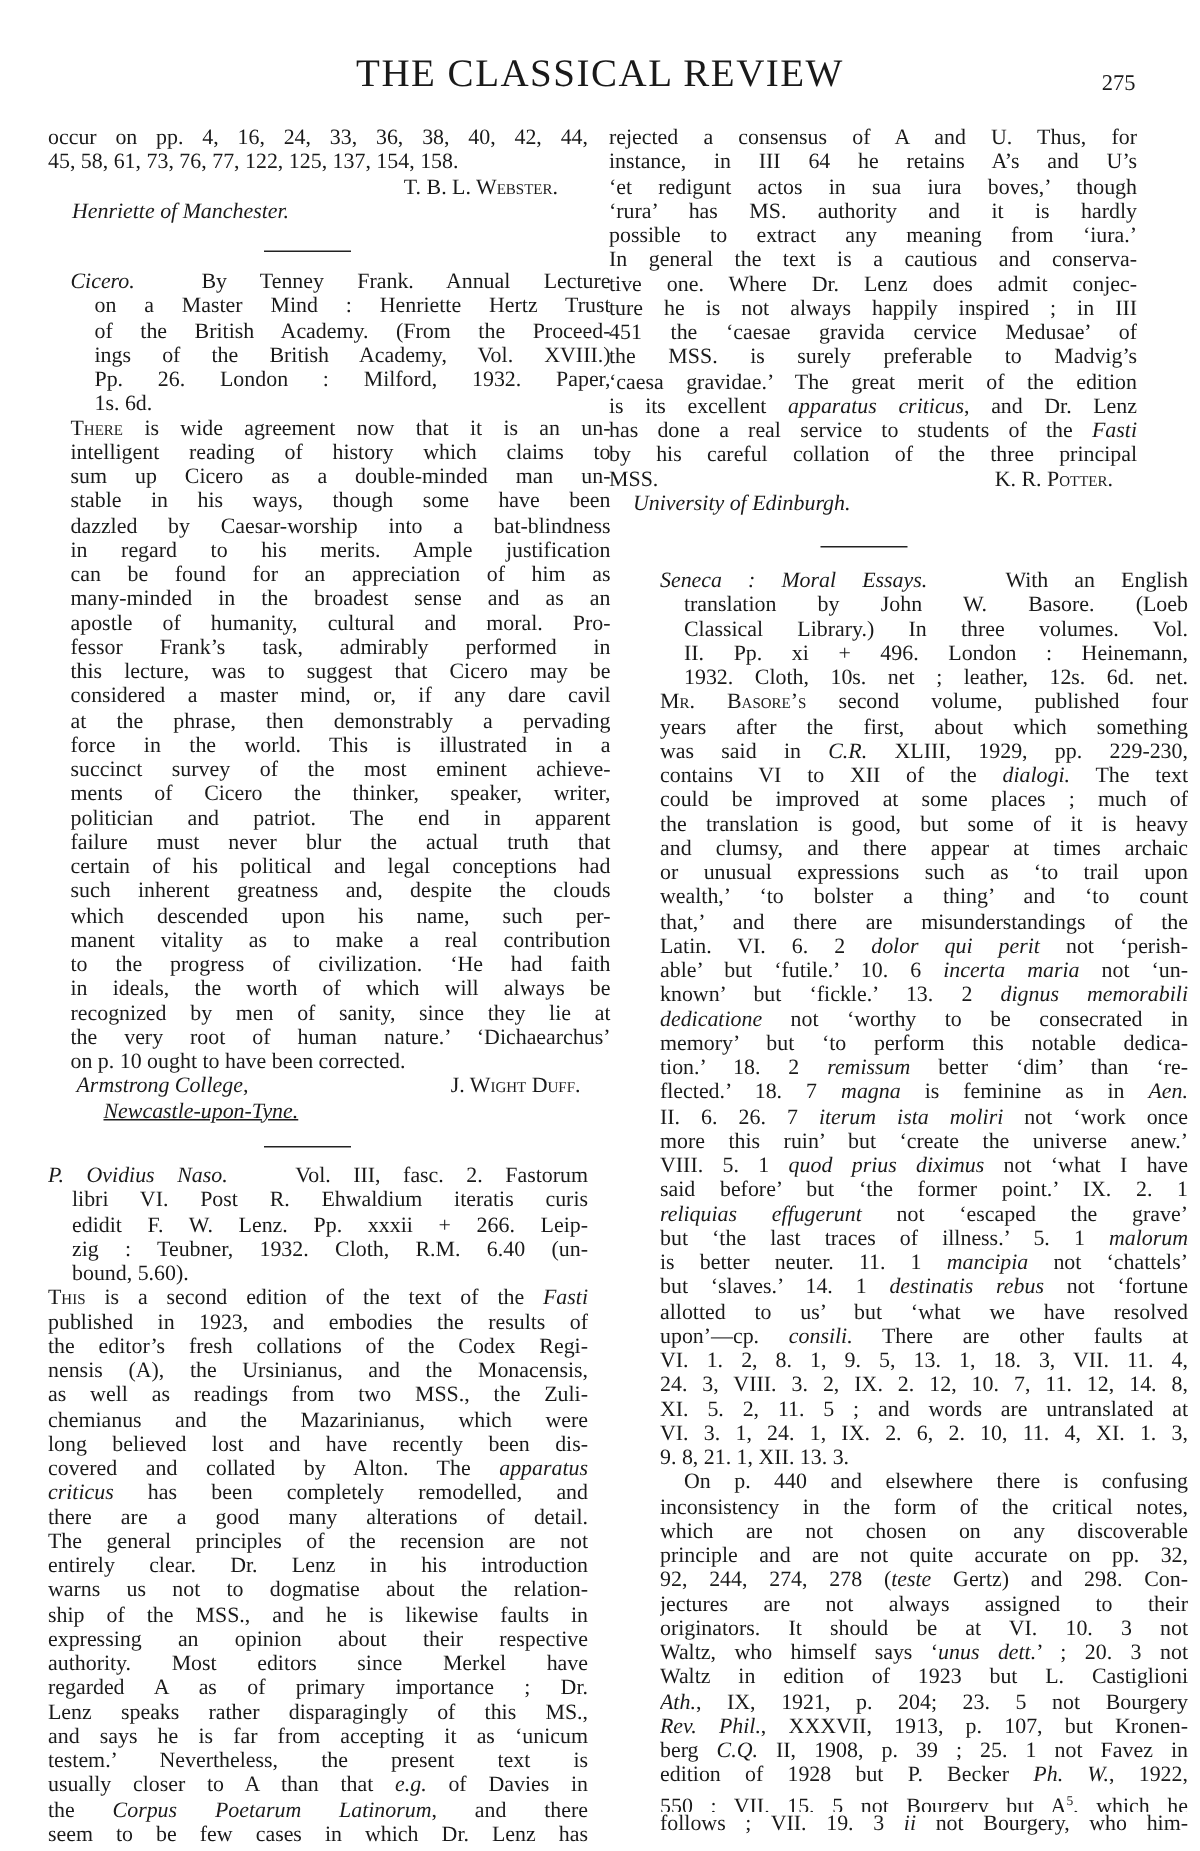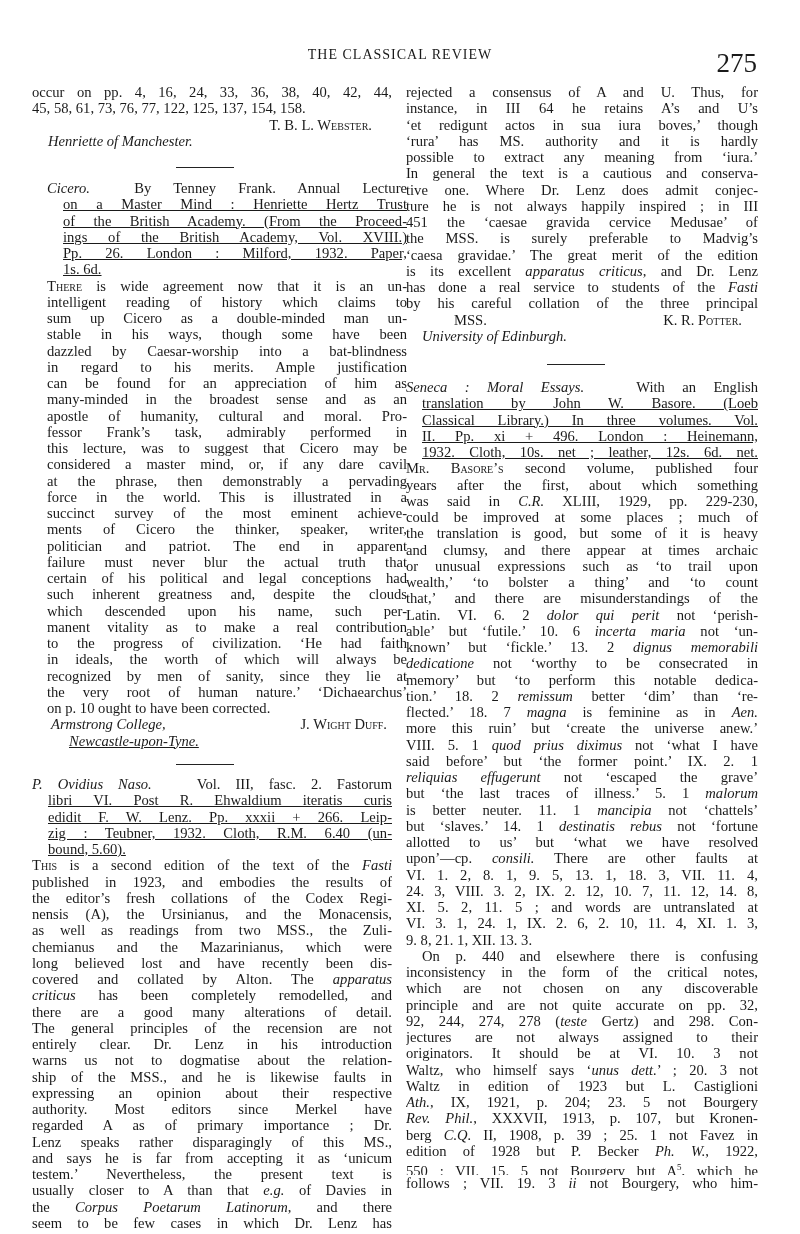--- a/index.html
+++ b/index.html
@@ -1,29 +1,29 @@
 <!DOCTYPE html>
 <html><head>
 <meta charset="utf-8">
 <style>
   html, body { margin:0; padding:0; background:#ffffff; }
   body { width:800px; height:1234px; position:relative; overflow:hidden;
          font-family:"Liberation Serif","DejaVu Serif",serif; color:#1a1a1a; }
-  .hdr-title { position:absolute; left:0; width:800px; top:47px; text-align:center;
-               font-size:14px; letter-spacing:1px; }
-  .hdr-page { position:absolute; right:43px; top:48px; font-size:27px; }
+  .hdr-title { position:absolute; left:0; width:800px; top:34px; text-align:center;
+               font-size:26px; letter-spacing:1px; }
+  .hdr-page { position:absolute; right:43px; top:48px; font-size:15px; }
   .block { position:absolute; font-size:14.6px; }
   .col-l { left:32px; width:360px; }
   .col-r { left:406px; width:352px; }
   .ln { display:block; height:16.25px; line-height:16.25px; white-space:nowrap;
         text-align:justify; text-align-last:justify; overflow:hidden; }
   .ln.last { text-align-last:left; }
   .ln.right { text-align-last:right; }
   .ind1 { padding-left:16px; }
-  .hang { padding-left:16px;text-decoration:underline; }
+  .hang { padding-left:16px; }
   i, .it { font-style:italic; }
   .sc { font-variant:small-caps; }
   .rule { position:absolute; height:0; border-top:1.3px solid #222; }
   .sig { display:flex; justify-content:space-between; }
 </style>
 </head>
 <body>
 
 <div class="hdr-title">THE CLASSICAL REVIEW</div>
 <div class="hdr-page">275</div>
@@ -123,51 +123,53 @@
       <span class="ln">In general the text is a cautious and conserva-</span>
       <span class="ln">tive one.  Where Dr. Lenz does admit conjec-</span>
       <span class="ln">ture he is not always happily inspired ; in III</span>
       <span class="ln">451 the ‘caesae gravida cervice Medusae’ of</span>
       <span class="ln">the MSS. is surely preferable to Madvig’s</span>
       <span class="ln">‘caesa gravidae.’  The great merit of the edition</span>
       <span class="ln">is its excellent <i>apparatus criticus</i>, and Dr. Lenz</span>
       <span class="ln">has done a real service to students of the <i>Fasti</i></span>
       <span class="ln">by his careful collation of the three principal</span>
     </div>
-  <span class="ln sig" style="padding-right:16px;margin-left:48px;">
+  <span class="ln sig" style="padding-right:16px;">
     <span>MSS.</span>
     <span class="sc">K. R. Potter.</span>
   </span>
   <span class="ln last it ind1">University of Edinburgh.</span>
 </div>
 <div class="rule" style="left:547px; width:58px; top:364px;"></div>
 
-<div class="block col-r" style="top:379px;">
+<div class="block col-r" style="top:379px;margin-left:34px;">
   <span class="ln"><i>Seneca : Moral Essays.</i>&nbsp;&nbsp;&nbsp;<span>With an English</span></span>
   <span class="ln hang">translation by John W. Basore.  (Loeb</span>
   <span class="ln hang">Classical Library.)  In three volumes.  Vol.</span>
   <span class="ln hang">II.  Pp. xi + 496.  London :  Heinemann,</span>
   <span class="ln hang">1932.  Cloth, 10s. net ; leather, 12s. 6d. net.</span>
   <div id="seneca-body">
       <span class="ln"><span class="sc">Mr. Basore’s</span> second volume, published four</span>
       <span class="ln">years after the first, about which something</span>
       <span class="ln">was said in <i>C.R.</i> XLIII, 1929, pp. 229-230,</span>
+      <span class="ln">contains VI to XII of the <i>dialogi.</i>  The text</span>
       <span class="ln">could be improved at some places ; much of</span>
       <span class="ln">the translation is good, but some of it is heavy</span>
       <span class="ln">and clumsy, and there appear at times archaic</span>
       <span class="ln">or unusual expressions such as ‘to trail upon</span>
       <span class="ln">wealth,’ ‘to bolster a thing’ and ‘to count</span>
       <span class="ln">that,’ and there are misunderstandings of the</span>
       <span class="ln">Latin.  VI. 6. 2 <i>dolor qui perit</i> not ‘perish-</span>
       <span class="ln">able’ but ‘futile.’  10. 6 <i>incerta maria</i> not ‘un-</span>
       <span class="ln">known’ but ‘fickle.’  13. 2 <i>dignus memorabili</i></span>
       <span class="ln"><i>dedicatione</i> not ‘worthy to be consecrated in</span>
       <span class="ln">memory’ but ‘to perform this notable dedica-</span>
       <span class="ln">tion.’  18. 2 <i>remissum</i> better ‘dim’ than ‘re-</span>
       <span class="ln">flected.’  18. 7 <i>magna</i> is feminine as in <i>Aen.</i></span>
+      <span class="ln">II. 6.  26. 7 <i>iterum ista moliri</i> not ‘work once</span>
       <span class="ln">more this ruin’ but ‘create the universe anew.’</span>
       <span class="ln">VIII. 5. 1 <i>quod prius diximus</i> not ‘what I have</span>
       <span class="ln">said before’ but ‘the former point.’  IX. 2. 1</span>
       <span class="ln"><i>reliquias effugerunt</i> not ‘escaped the grave’</span>
       <span class="ln">but ‘the last traces of illness.’  5. 1 <i>malorum</i></span>
       <span class="ln">is better neuter.  11. 1 <i>mancipia</i> not ‘chattels’</span>
       <span class="ln">but ‘slaves.’  14. 1 <i>destinatis rebus</i> not ‘fortune</span>
       <span class="ln">allotted to us’ but ‘what we have resolved</span>
       <span class="ln">upon’—cp. <i>consili.</i>  There are other faults at</span>
       <span class="ln">VI. 1. 2, 8. 1, 9. 5, 13. 1, 18. 3, VII. 11. 4,</span>

